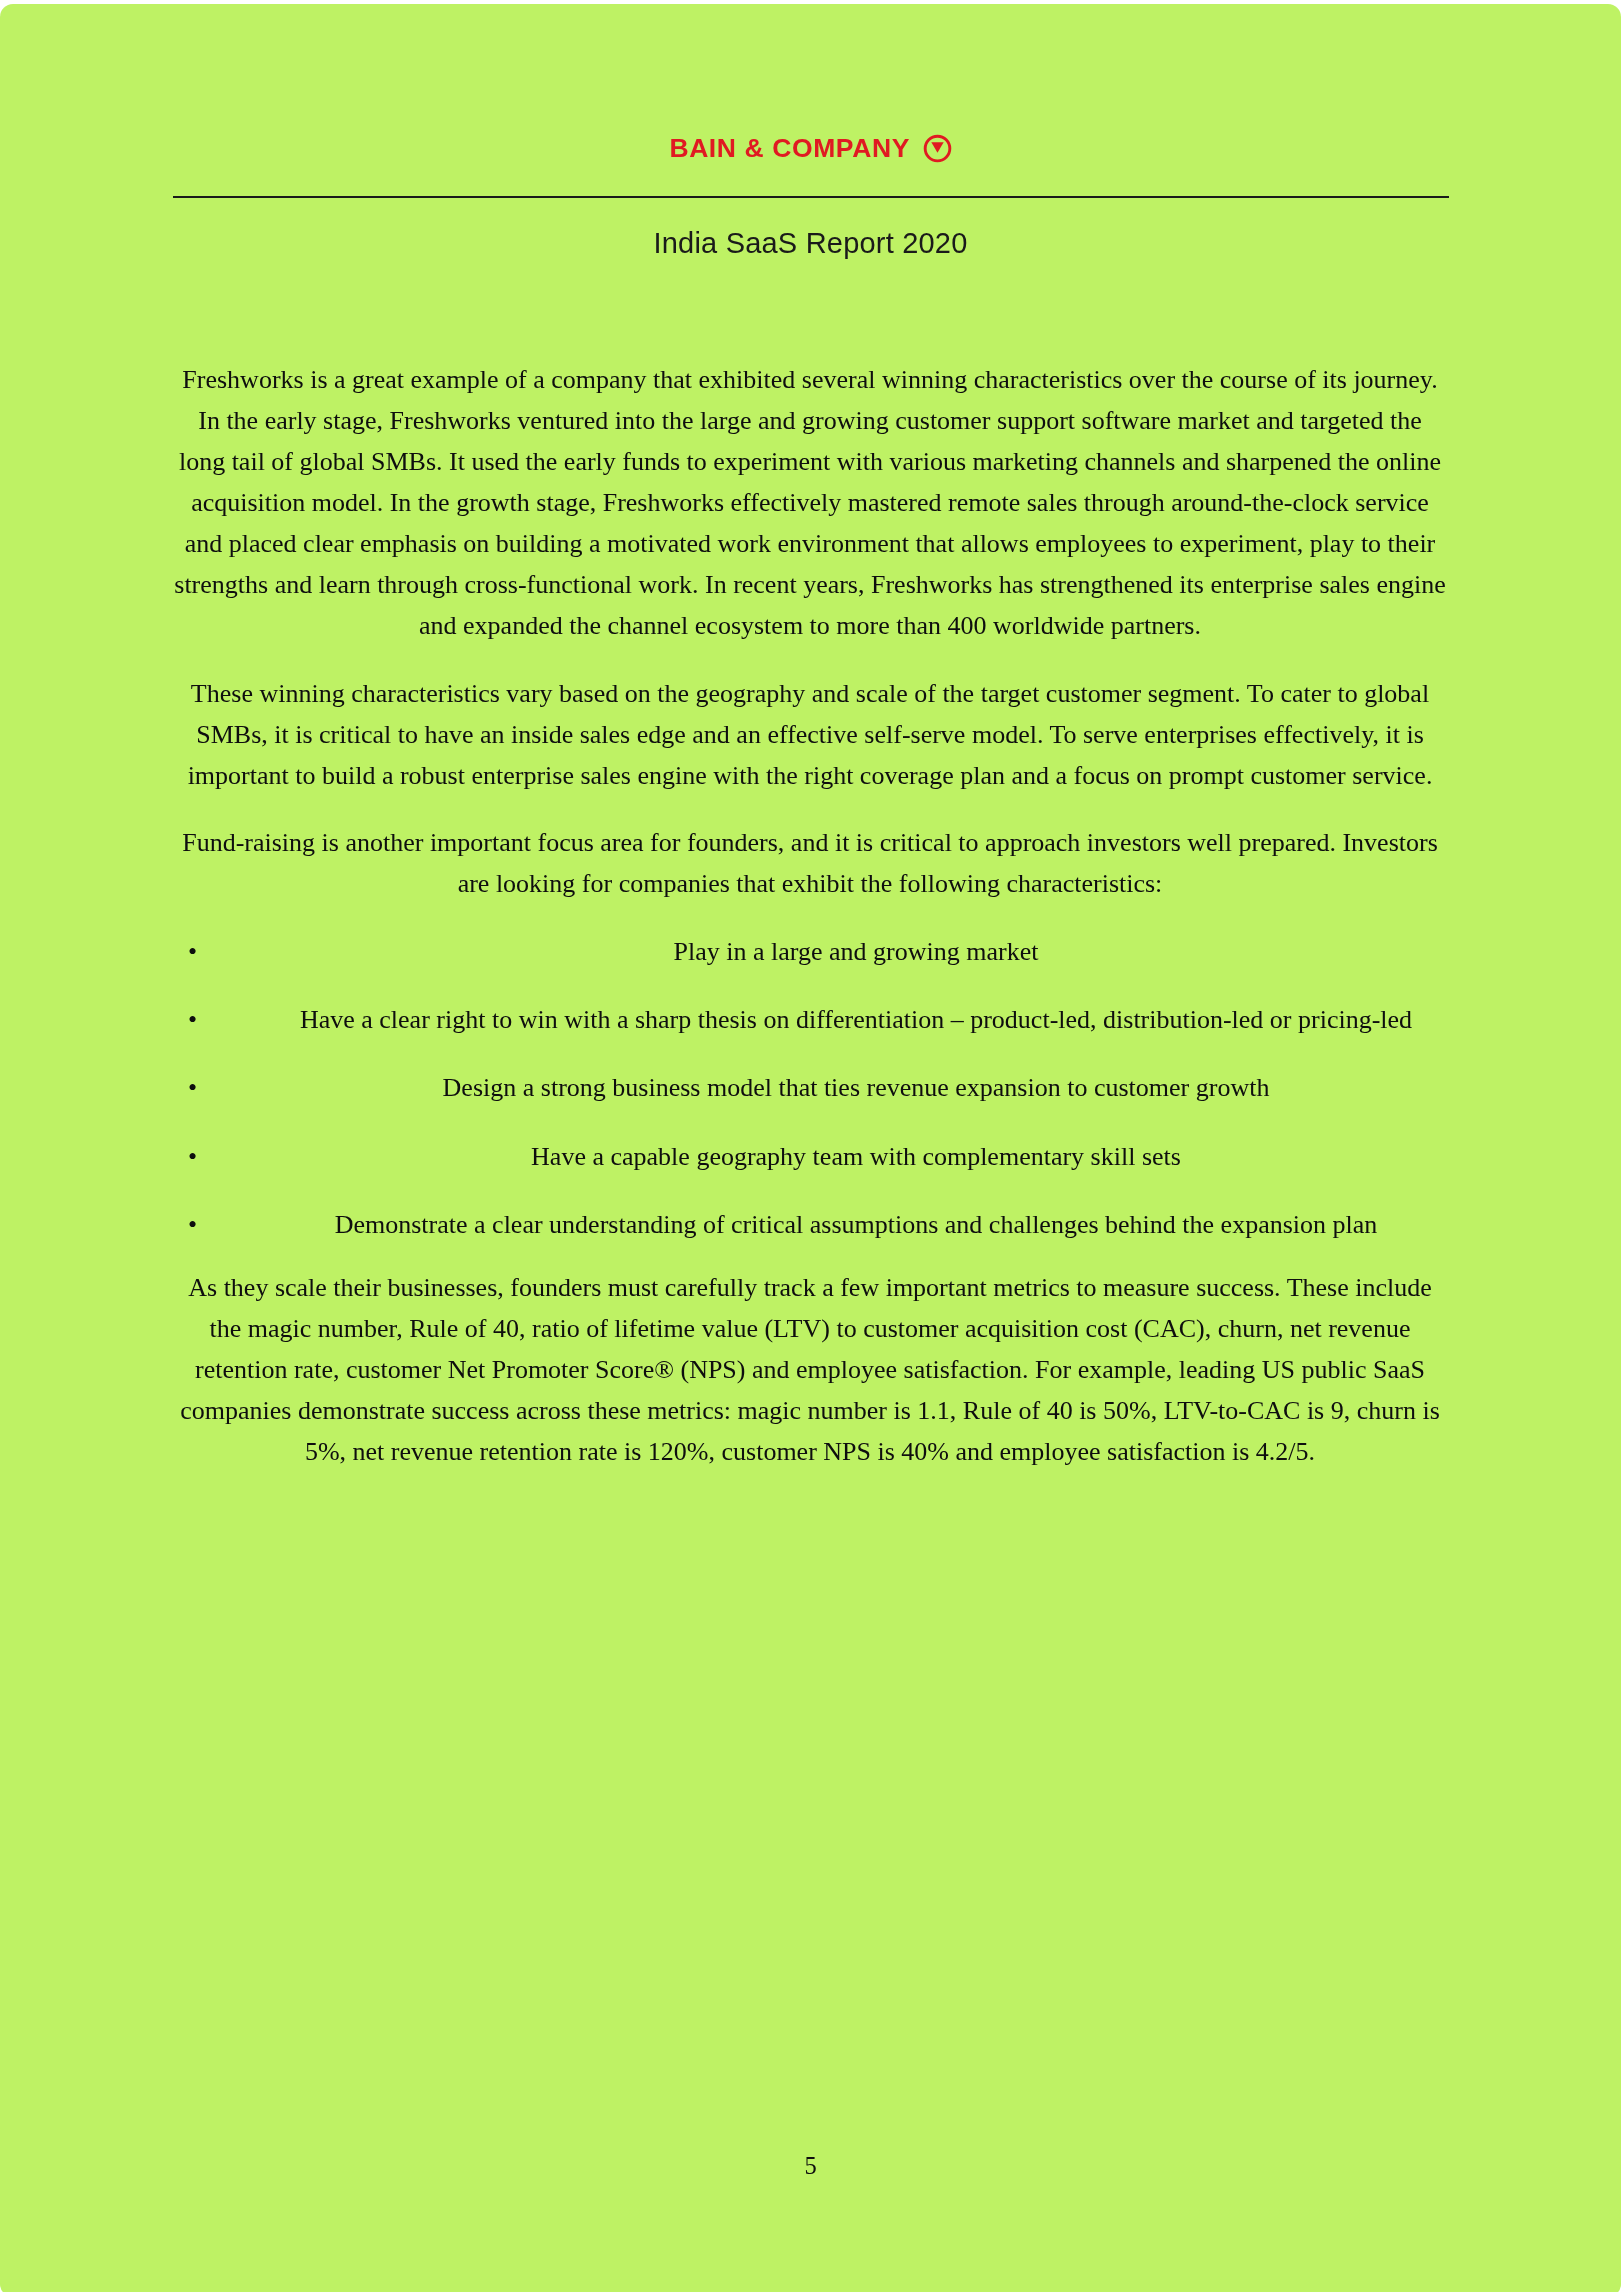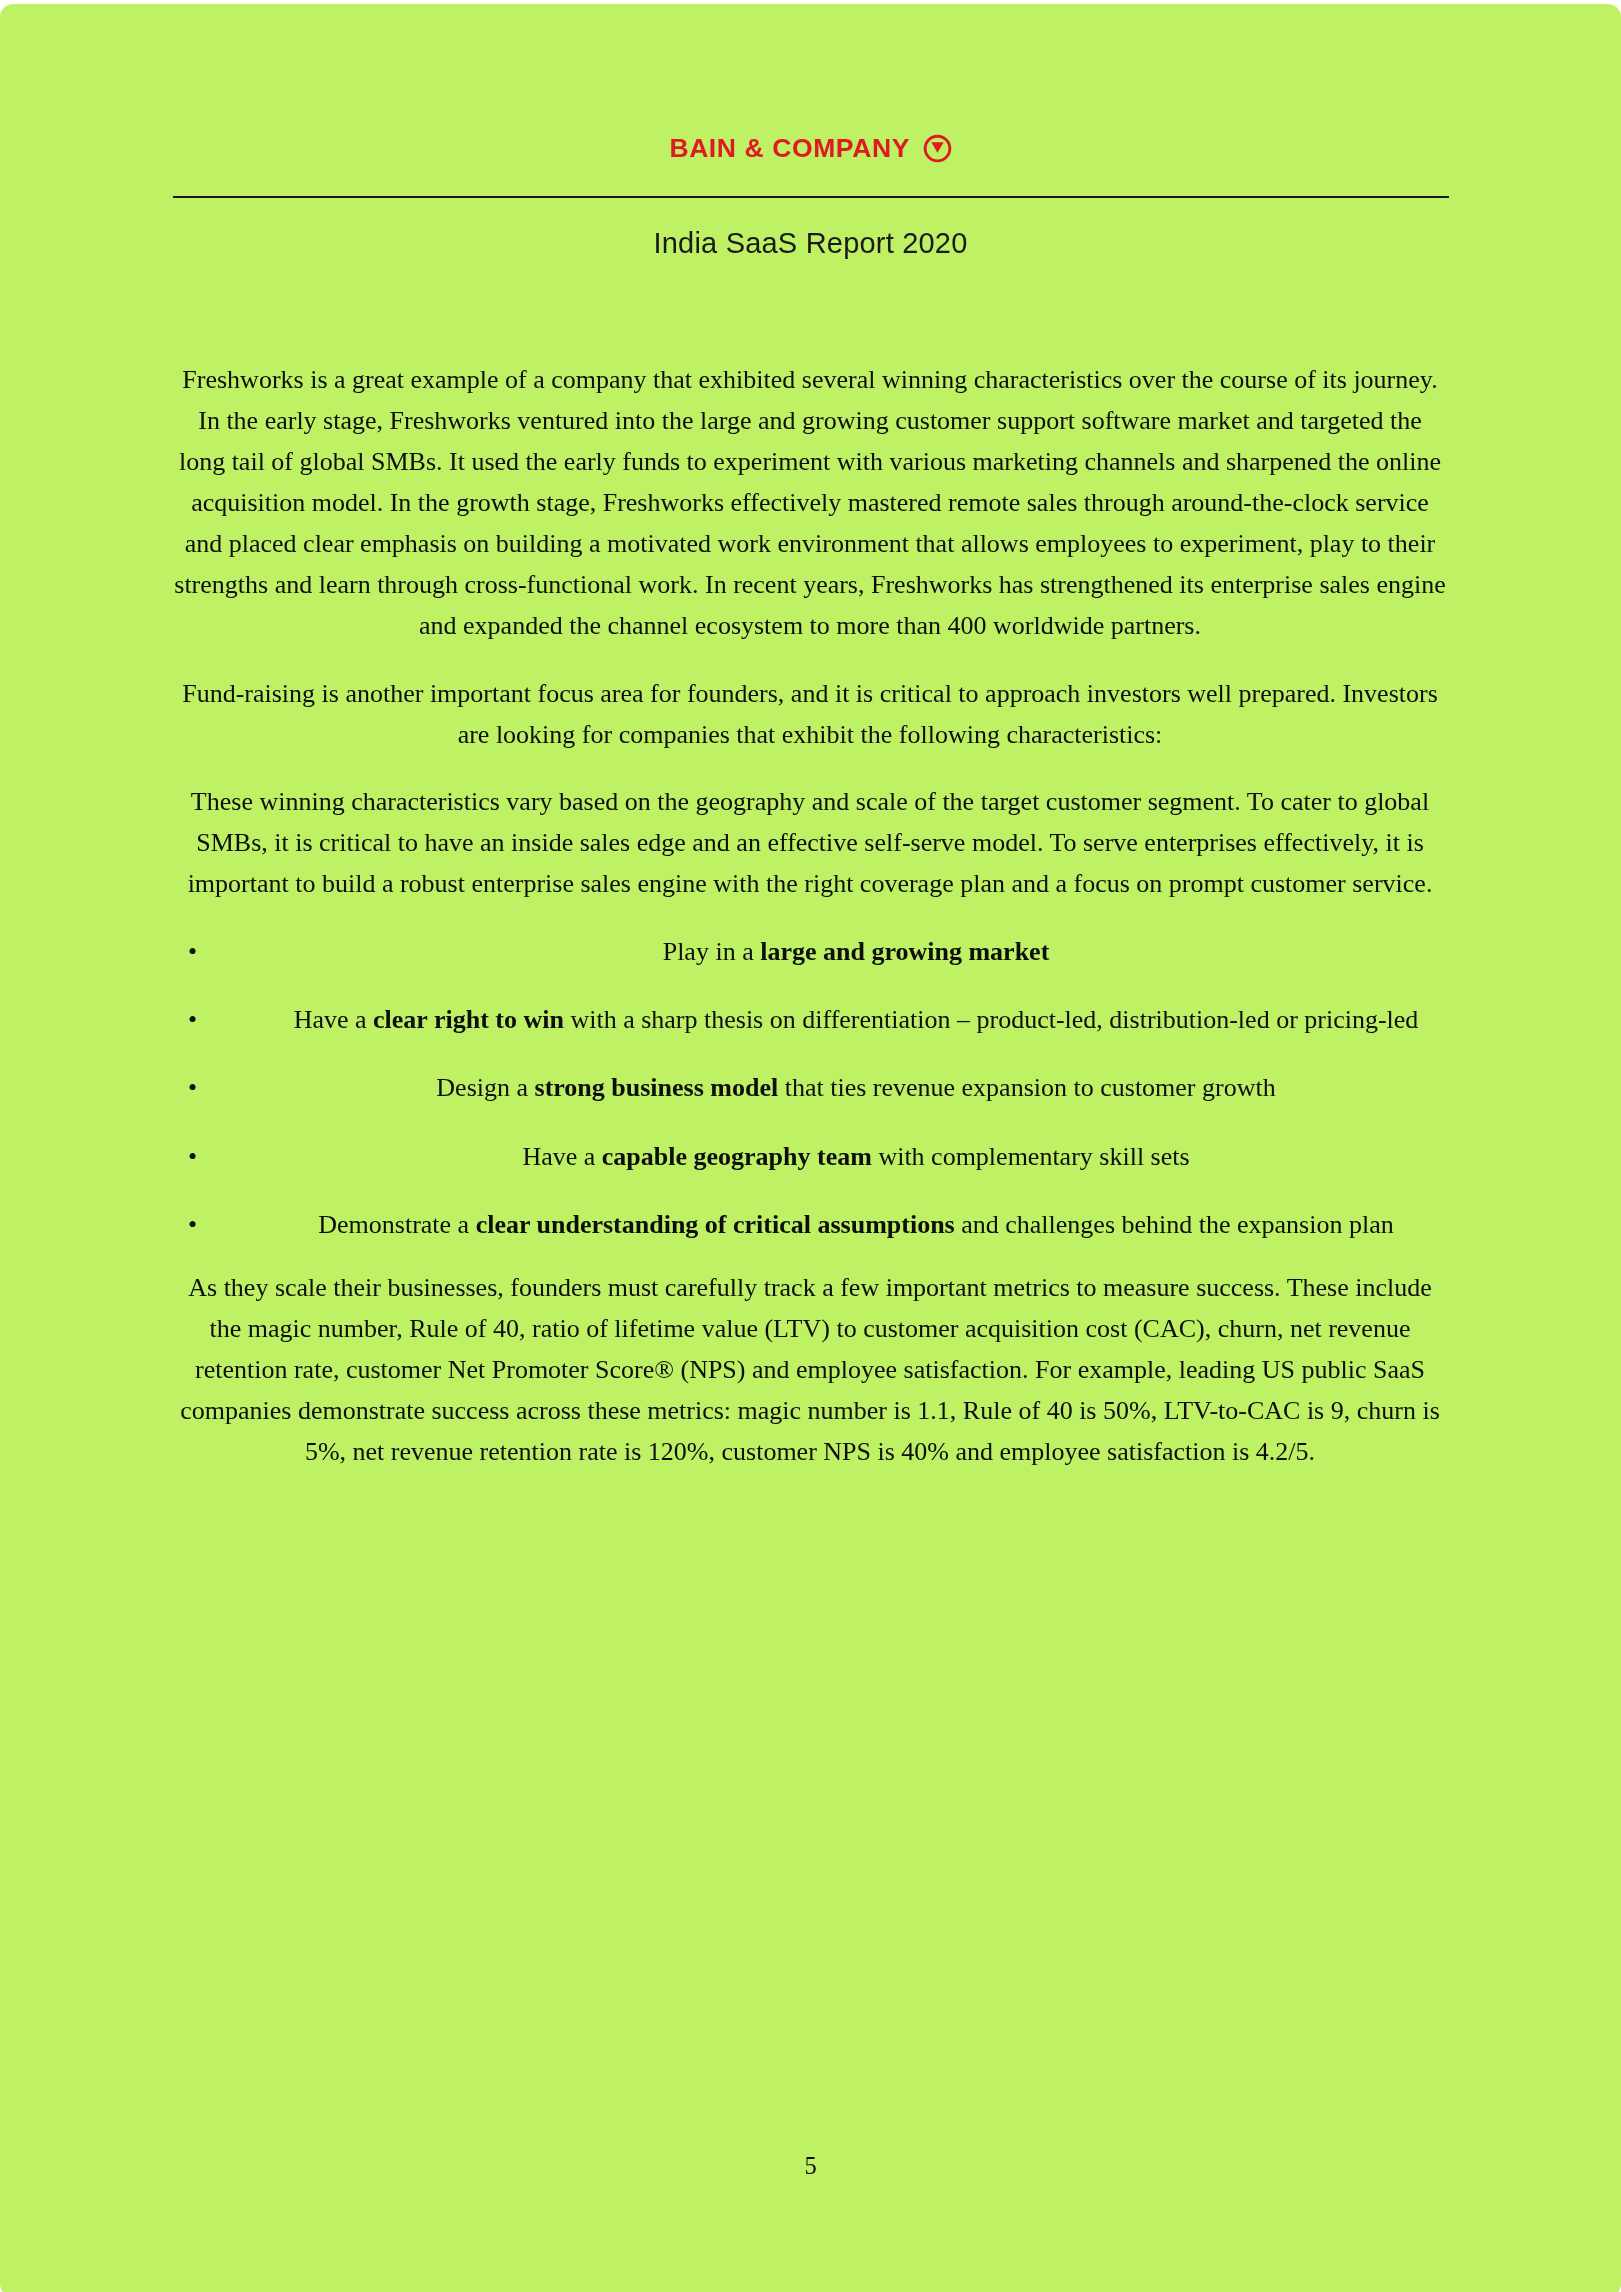--- a/index.html
+++ b/index.html
@@ -123,21 +123,21 @@
     line-height: 41px;
     color: #0e0e0e;
     user-select: none;
   }
 
   .bullet-text {
     display: block;
   }
 
   b, .bold {
-    font-weight: bold;
+    font-weight: normal;
   }
 
   
   .page-number {
     position: absolute;
     bottom: 0;
     top: 2148px;
     left: 0;
     width: 100%;
     text-align: center;
@@ -162,24 +162,24 @@
   </div>
 
   <div class="header-rule"></div>
 
   <div class="running-head">India SaaS Report 2020</div>
 
   <div class="body-col">
 
     <p class="para">Freshworks is a great example of a company that exhibited several winning characteristics over the course of its journey. In the early stage, Freshworks ventured into the large and growing customer support software market and targeted the long tail of global SMBs. It used the early funds to experiment with various marketing channels and sharpened the online acquisition model. In the growth stage, Freshworks effectively mastered remote sales through around-the-clock service and placed clear emphasis on building a motivated work environment that allows employees to experiment, play to their strengths and learn through cross-functional work. In recent years, Freshworks has strengthened its enterprise sales engine and expanded the channel ecosystem to more than 400 worldwide partners.</p>
 
+    <p class="para">These winning characteristics vary based on the geography and scale of the target customer segment. To cater to global SMBs, it is critical to have an inside sales edge and an effective self-serve model. To serve enterprises effectively, it is important to build a robust enterprise sales engine with the right coverage plan and a focus on prompt customer service.</p>
+
     <p class="para">Fund-raising is another important focus area for founders, and it is critical to approach investors well prepared. Investors are looking for companies that exhibit the following characteristics:</p>
 
-    <p class="para">These winning characteristics vary based on the geography and scale of the target customer segment. To cater to global SMBs, it is critical to have an inside sales edge and an effective self-serve model. To serve enterprises effectively, it is important to build a robust enterprise sales engine with the right coverage plan and a focus on prompt customer service.</p>
-
     <ul class="bullets">
       <li class="bullet-item">
         <span class="bullet-marker">•</span>
         <span class="bullet-text"><span>Play in a </span><b>large and growing market</b><span></span></span>
       </li>
       <li class="bullet-item">
         <span class="bullet-marker">•</span>
         <span class="bullet-text"><span>Have a </span><b>clear right to win</b><span> with a sharp thesis on differentiation – product-led, distribution-led or pricing-led</span></span>
       </li>
       <li class="bullet-item">

